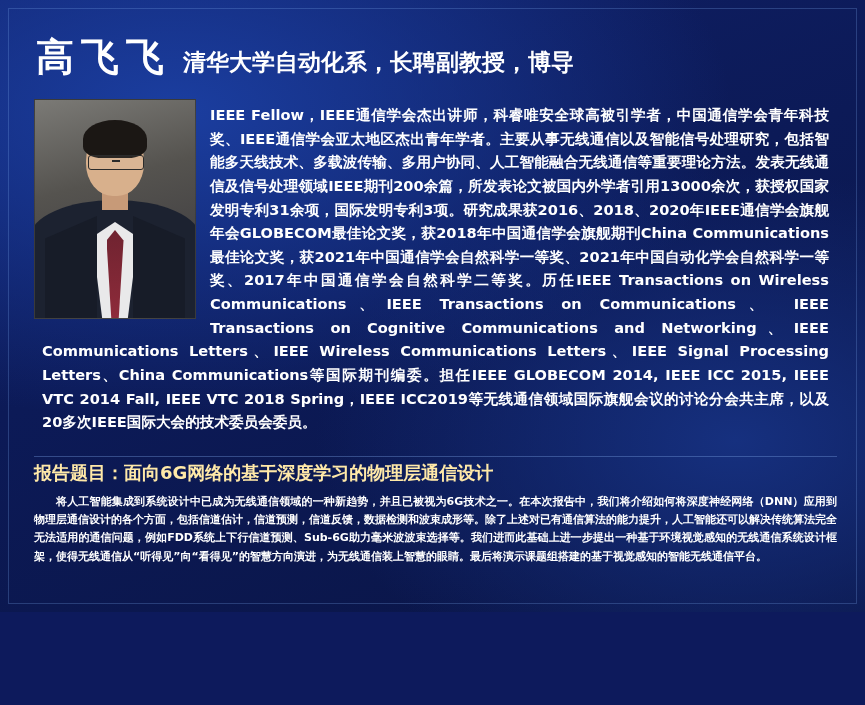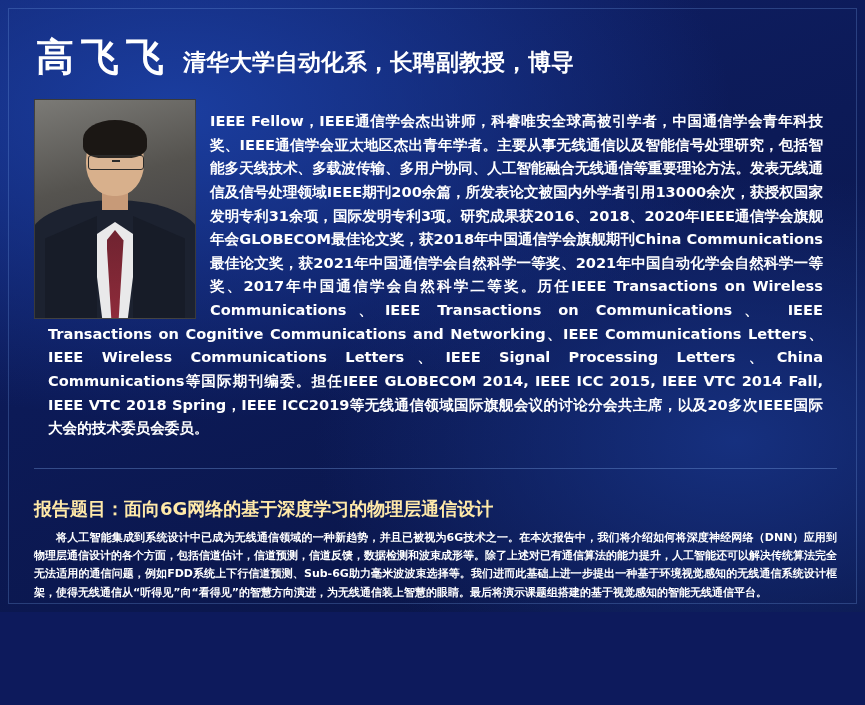--- a/index.html
+++ b/index.html
@@ -180,31 +180,31 @@
 
   .bio-text {
     font-family: "DejaVu Sans", sans-serif;
     font-size: 14.6px;
     line-height: 1.62;
     font-weight: bold;
     text-align: justify;
     color: #ffffff;
   }
   .bio-text p {
-    margin: 14px;
+    margin: 8px;
     text-align: justify;
     text-justify: inter-character;
   }
   .clear { clear: both; height: 0; }
 
   
   .talk {
     margin: 14px 14px 0 20px;
     border-top: 1px solid rgba(130,170,235,0.35);
-    padding-top: 28px;
+    padding-top: 4px;
   }
   .talk-title {
     font-family: "DejaVu Sans", sans-serif;
     font-size: 18px;
     font-weight: bold;
     color: #ffe9a8;
     margin-bottom: 8px;
   }
   .talk-abstract {
     font-family: "DejaVu Sans", sans-serif;

